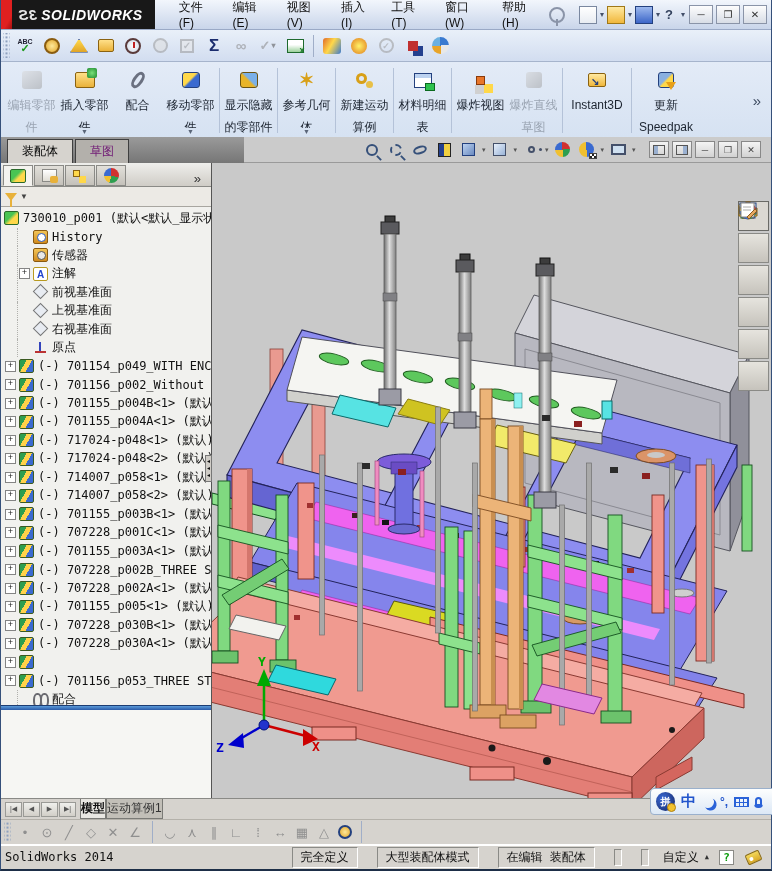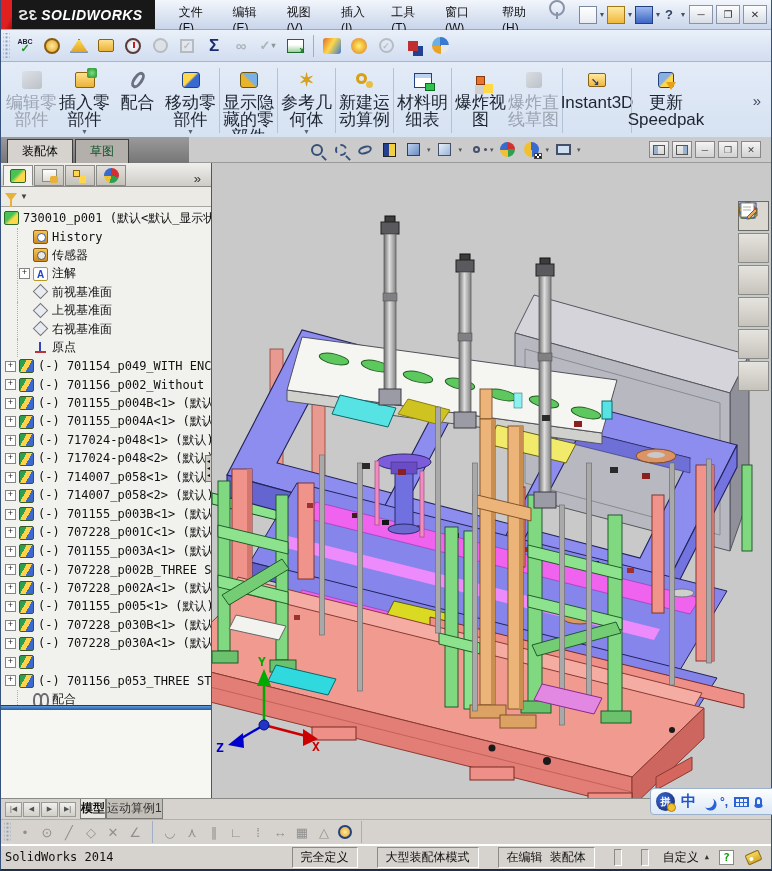--- a/index.html
+++ b/index.html
@@ -5,21 +5,21 @@
 *{box-sizing:border-box;margin:0;padding:0}
 html,body{width:772px;height:871px;overflow:hidden}
 body{font-family:"Liberation Sans",sans-serif;font-size:12px;color:#111;background:#d6d3ce}
 #app{position:relative;width:772px;height:871px;border-left:1px solid #35507a;border-right:1px solid #35507a;border-bottom:2px solid #1d2e47;display:flex;flex-direction:column}
 .i{display:inline-flex;align-items:center;justify-content:center;flex:none}
 
 .titlebar{height:30px;display:flex;align-items:stretch;background:linear-gradient(#f2f6fc,#c9d5ea);border-bottom:1px solid #9aa9c6}
 .flag{width:12px;background:linear-gradient(120deg,#e02020 70%,#a01010);}
 .logoblk{background:#181818;color:#fff;display:flex;align-items:center;padding:0 12px 0 6px;font-style:italic;font-weight:bold;letter-spacing:.5px;font-size:14px}
 .logoblk .dsx{color:#e8e8e8;font-size:15px;margin-right:4px;transform:scaleX(-1);display:inline-block}
-.menus{display:flex;margin-left:14px}
+.menus{display:flex;align-items:center;margin-left:14px}
 .menu-item{padding:4px 10px;cursor:default}
 .pin{width:16px;height:16px;border-radius:50%;border:2px solid #8a94a8;margin-left:2px;position:relative}
 .pin::after{content:"";position:absolute;left:5px;top:10px;width:2px;height:7px;background:#8a94a8}
 .qbar{display:flex;align-items:center;gap:2px;margin-left:14px}
 .qico{width:18px;height:18px;position:relative}
 .ico-new{background:linear-gradient(#fff,#e8ecf2);border:1px solid #7a88a0}
 .ico-open{background:linear-gradient(#ffe9a0,#f0b73c);border:1px solid #a07818}
 .ico-save{background:linear-gradient(#9cb8ee,#3c66c8);border:1px solid #23407e}
 .dd{font-size:8px;color:#44506a;padding:0 1px}
 .titlebar .winbtns{margin-left:auto;display:flex;align-items:center;gap:3px;padding-right:4px}
@@ -30,33 +30,33 @@
 .grip{width:7px;height:80%;background-image:radial-gradient(circle,#8ea0be 1px,transparent 1.2px);background-size:4px 4px;background-position:center}
 .t2{width:24px;height:24px;border-radius:2px;font-weight:bold}
 .t2.dis{filter:grayscale(1) opacity(.55)}
 .vsep{width:1px;height:22px;background:#a0aec8;margin:0 3px}
 .abc{flex-direction:column;font-size:7px;line-height:6px;color:#223;font-weight:bold}
 .abc .ck{color:#1d9a1d;font-size:11px;line-height:7px}
 
 .ribbon{height:75px;background:linear-gradient(#e3ebf7,#d6e2f2);display:flex;align-items:stretch;padding:2px 0 0 4px}
 .rbtn{width:53px;display:flex;flex-direction:column;align-items:center;padding-top:3px;text-align:center;cursor:default;border-radius:2px}
 .rbtn .ric{width:26px;height:26px;margin-bottom:1px}
-.rbtn .rlbl{font-size:17px;line-height:17px;color:#1c2430;max-height:40px;overflow:hidden}
+.rbtn .rlbl{font-size:12px;line-height:22px;color:#1c2430;max-height:40px;overflow:hidden}
 .rbtn .rdd{font-size:7px;color:#5a6578;margin-top:auto;padding-bottom:2px}
 .rbtn.dis .rlbl{color:#9aa4b2}
 .rbtn.dis .ric{filter:grayscale(1) opacity(.5)}
 .rbtn.wide{width:64px}
 .rsep{width:1px;background:#b4c2d8;margin:4px 2px}
 .roverflow{margin-left:auto;align-self:center;font-size:15px;color:#3c4a60;padding:0 10px}
 
 .tabrow{height:26px;display:flex;align-items:stretch;background:#7d7d7d}
-.doctabs{width:188px;display:flex;align-items:flex-end;padding-left:6px;gap:2px;background:linear-gradient(#9a9a9a,#767676)}
+.doctabs{width:243px;display:flex;align-items:flex-end;padding-left:6px;gap:2px;background:linear-gradient(#9a9a9a,#767676)}
 .dtab{padding:3px 14px;font-size:12px;border:1px solid #3f3f3f;border-bottom:none}
 .dtab.active{background:#d6d3ce;color:#000}
-.dtab.inactive{background:#b3b0ab;color:#14532d}
+.dtab.inactive{background:#b3b0ab;color:#701a75}
 .hud{flex:1;background:#cbcbcb;display:flex;align-items:center;gap:4px;padding:0 4px;border-bottom:1px solid #9a9a9a}
 .hico{width:20px;height:20px}
 .hdd{font-size:7px;color:#555}
 .mag{width:12px;height:12px;border:2px solid #35507a;border-radius:50%;position:relative}
 .mag::after{content:"";position:absolute;width:6px;height:2px;background:#35507a;transform:rotate(45deg);left:8px;top:11px}
 .docwin{margin-left:auto;display:flex;gap:3px;align-items:center;padding-right:6px}
 .dwb{width:20px;height:17px;border:1px solid #888;background:linear-gradient(#f4f4f4,#d2d2d2);font-size:9px;color:#444}
 .panebx{width:12px;height:10px;border:1px solid #555;display:inline-block;position:relative}
 .panebx.l::after,.panebx.r::after{content:"";position:absolute;top:0;bottom:0;width:4px;background:#9ab0d0}
 .panebx.l::after{left:0}.panebx.r::after{right:0}

